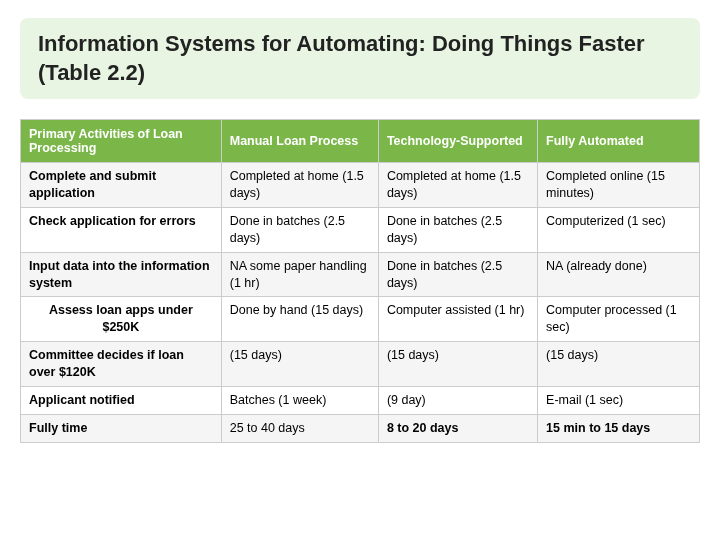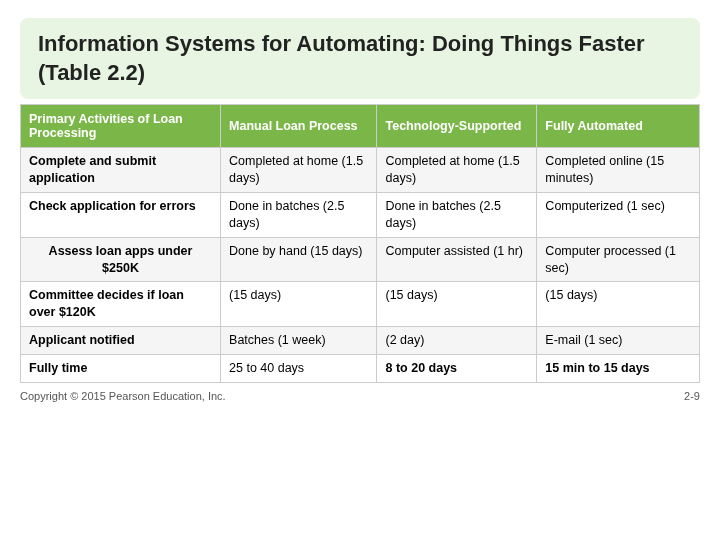--- a/index.html
+++ b/index.html
@@ -9,21 +9,21 @@
       font-family: Arial, sans-serif;
       background: #fff;
       overflow: hidden;
     }
     .page {
       width: 720px;
       height: 540px;
       padding: 18px 20px 10px 20px;
       display: flex;
       flex-direction: column;
-      gap: 5px;
+      gap: 20px;
     }
     .title-box {
       background: #e8f5e2;
       border-radius: 8px;
       padding: 12px 18px;
       font-size: 22px;
       font-weight: bold;
       color: #222;
       line-height: 1.3;
     }
@@ -82,43 +82,45 @@
           <td>Completed at home (1.5 days)</td>
           <td>Completed online (15 minutes)</td>
         </tr>
         <tr>
           <td style="font-weight: bold;">Check application for errors</td>
           <td>Done in batches (2.5 days)</td>
           <td>Done in batches (2.5 days)</td>
           <td>Computerized (1 sec)</td>
         </tr>
         <tr>
+          <td style="font-weight: bold;">Input data into the information system</td>
+          <td>NA some paper handling (1 hr)</td>
+          <td>Done in batches (2.5 days)</td>
+          <td>NA (already done)</td>
+        </tr>
+        <tr>
           <td style="font-weight: bold; text-align: center;">Assess loan apps under $250K</td>
           <td>Done by hand (15 days)</td>
           <td>Computer assisted (1 hr)</td>
           <td>Computer processed (1 sec)</td>
         </tr>
         <tr>
           <td style="font-weight: bold;">Committee decides if loan over $120K</td>
           <td>(15 days)</td>
           <td>(15 days)</td>
           <td>(15 days)</td>
         </tr>
         <tr>
           <td style="font-weight: bold;">Applicant notified</td>
           <td>Batches (1 week)</td>
-          <td>(2 day)</td>
+          <td>(9 day)</td>
           <td>E-mail (1 sec)</td>
         </tr>
         <tr>
           <td style="font-weight: bold;">Fully time</td>
           <td style="font-weight: normal;">25 to 40 days</td>
           <td style="font-weight: bold;">8 to 20 days</td>
           <td style="font-weight: bold;">15 min to 15 days</td>
         </tr>
       </tbody>
   </table>
 
-  <div class="footer">
-    <span>Copyright © 2015 Pearson Education, Inc.</span>
-    <span>2-9</span>
-  </div>
 </div>
 
 </body></html>

